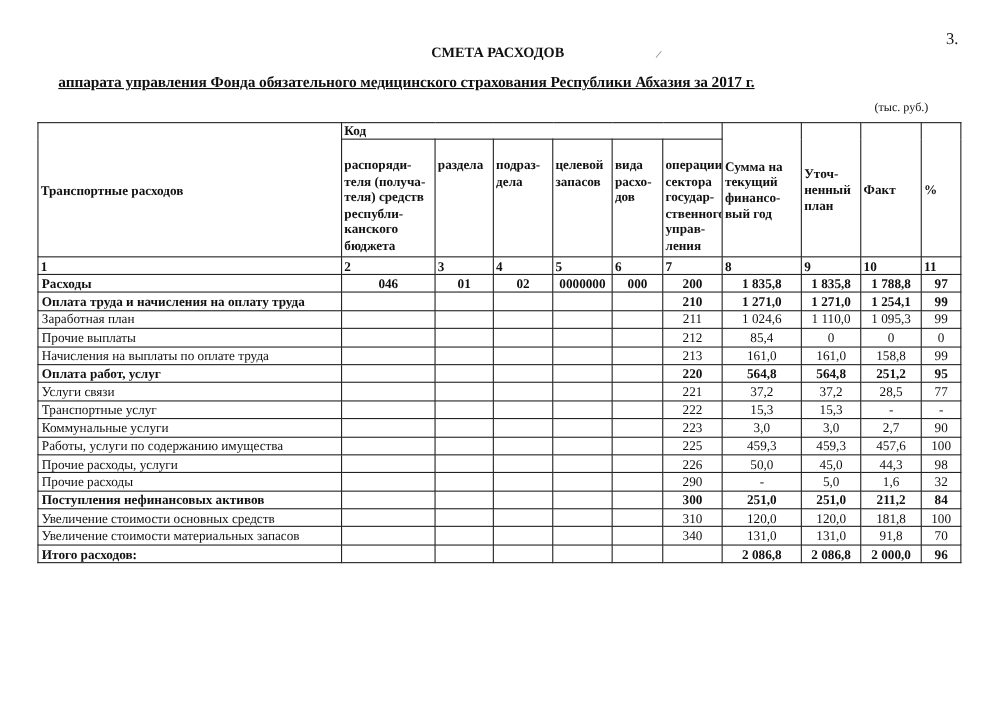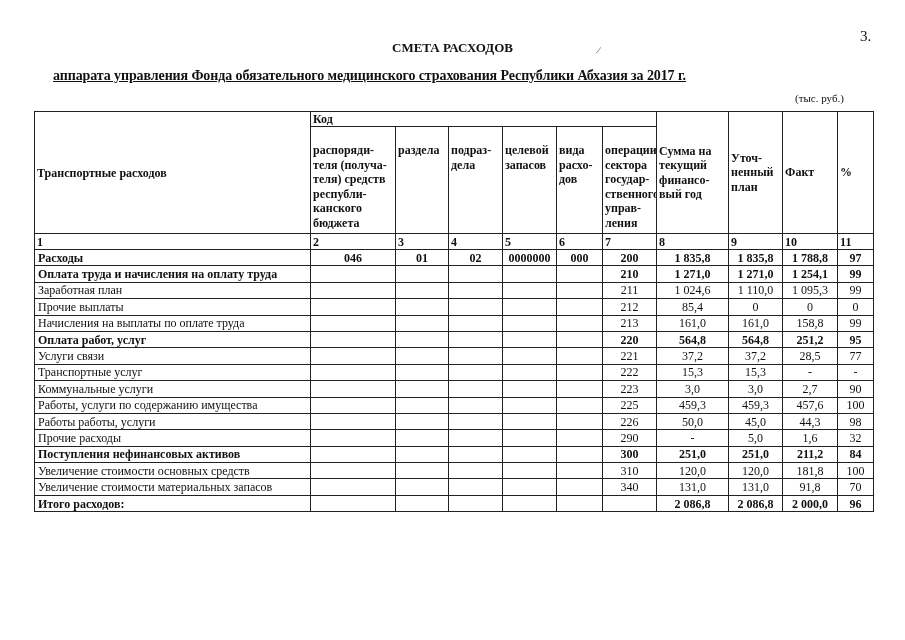--- a/index.html
+++ b/index.html
@@ -208,21 +208,21 @@
         <td></td>
         <td></td>
         <td></td>
         <td>225</td>
         <td>459,3</td>
         <td>459,3</td>
         <td>457,6</td>
         <td>100</td>
       </tr>
       <tr>
-        <td class="name">Работы работы, услуги</td>
+        <td class="name">Прочие расходы, услуги</td>
         <td></td>
         <td></td>
         <td></td>
         <td></td>
         <td></td>
         <td>226</td>
         <td>50,0</td>
         <td>45,0</td>
         <td>44,3</td>
         <td>98</td>

